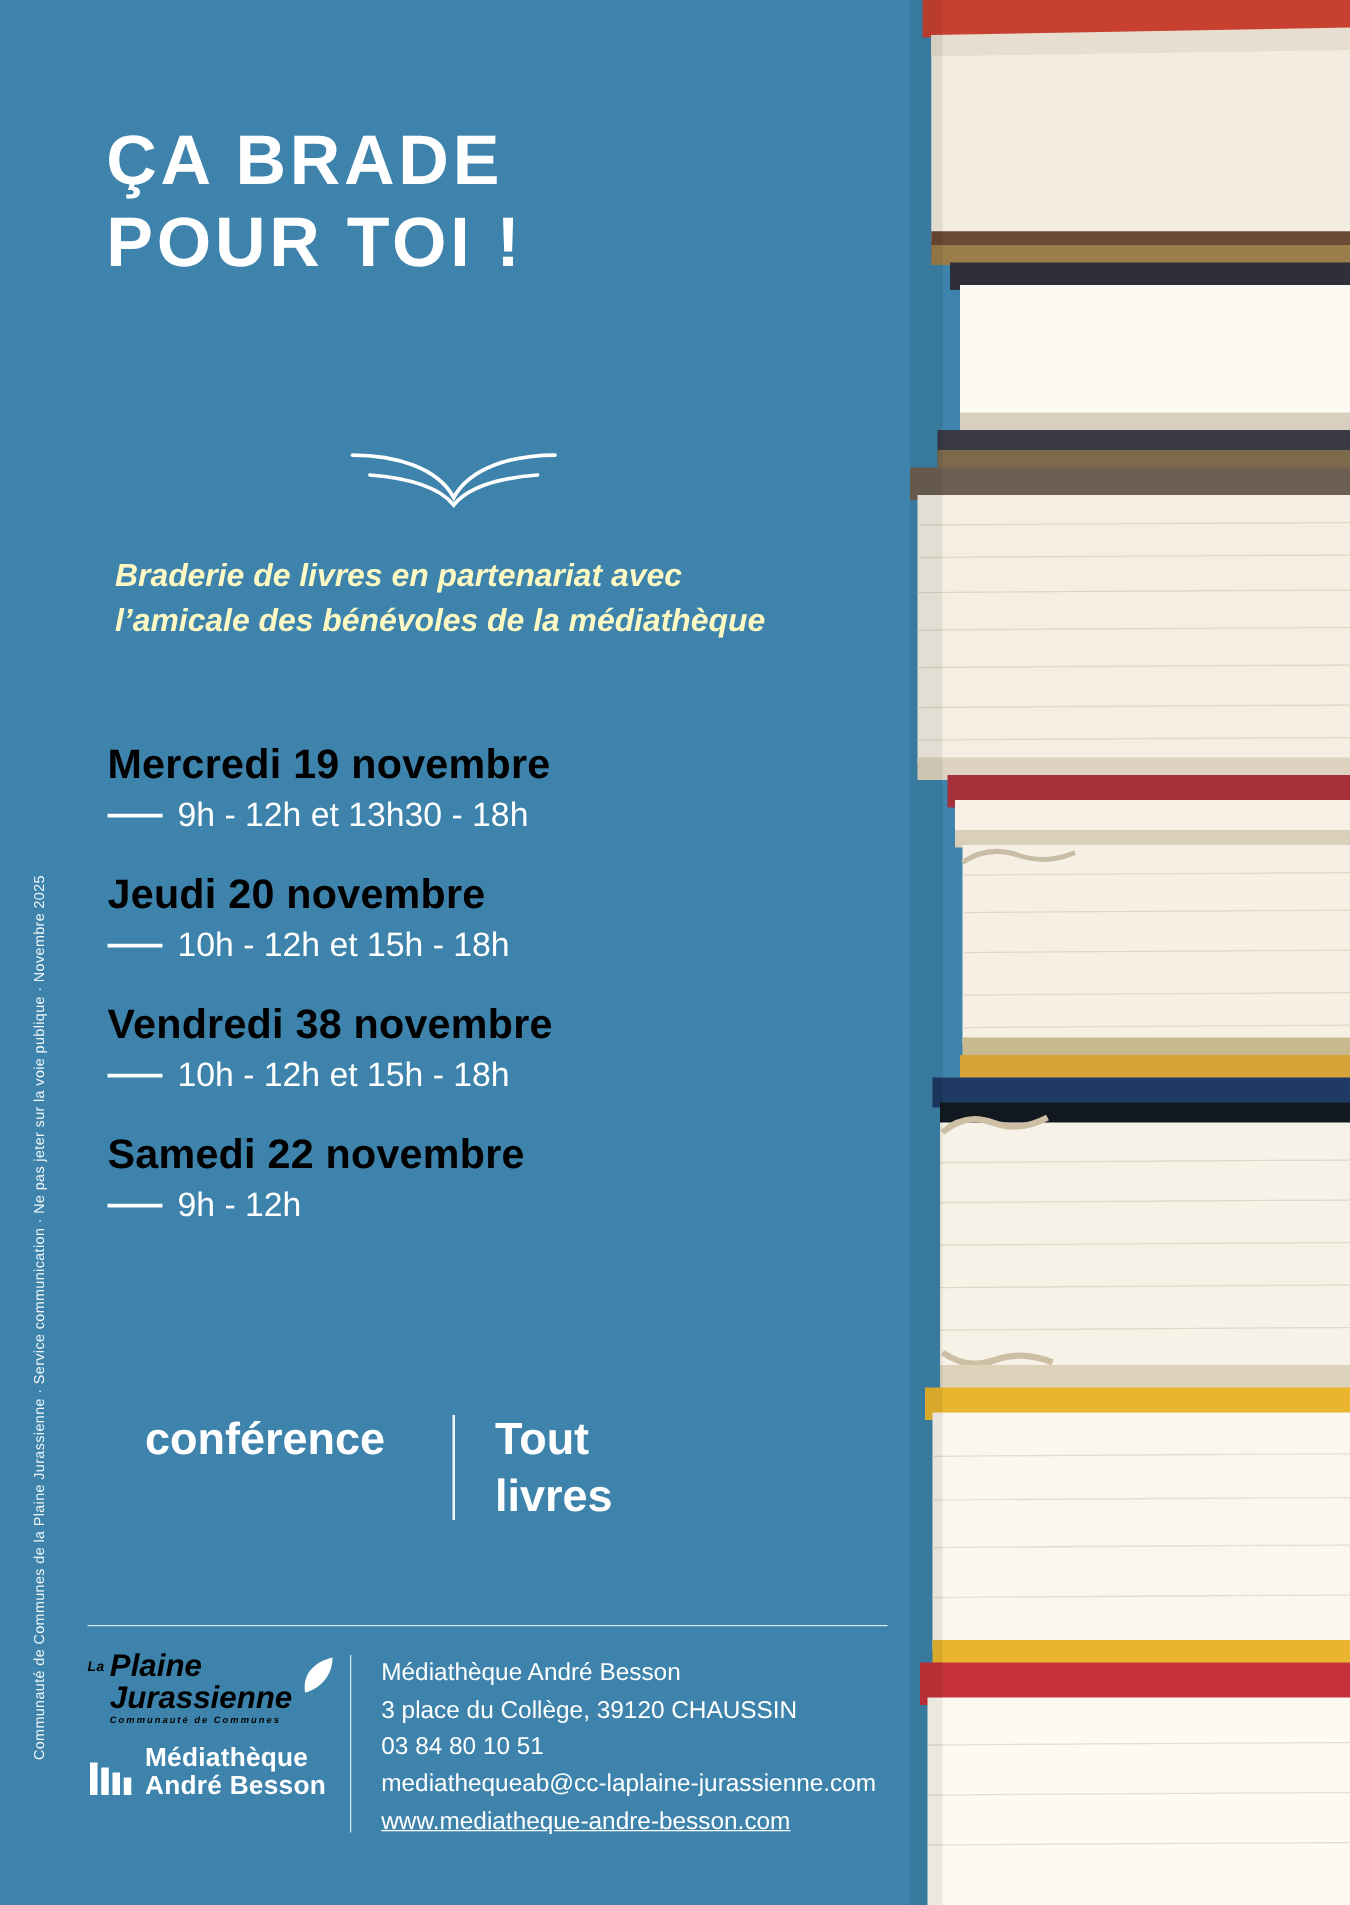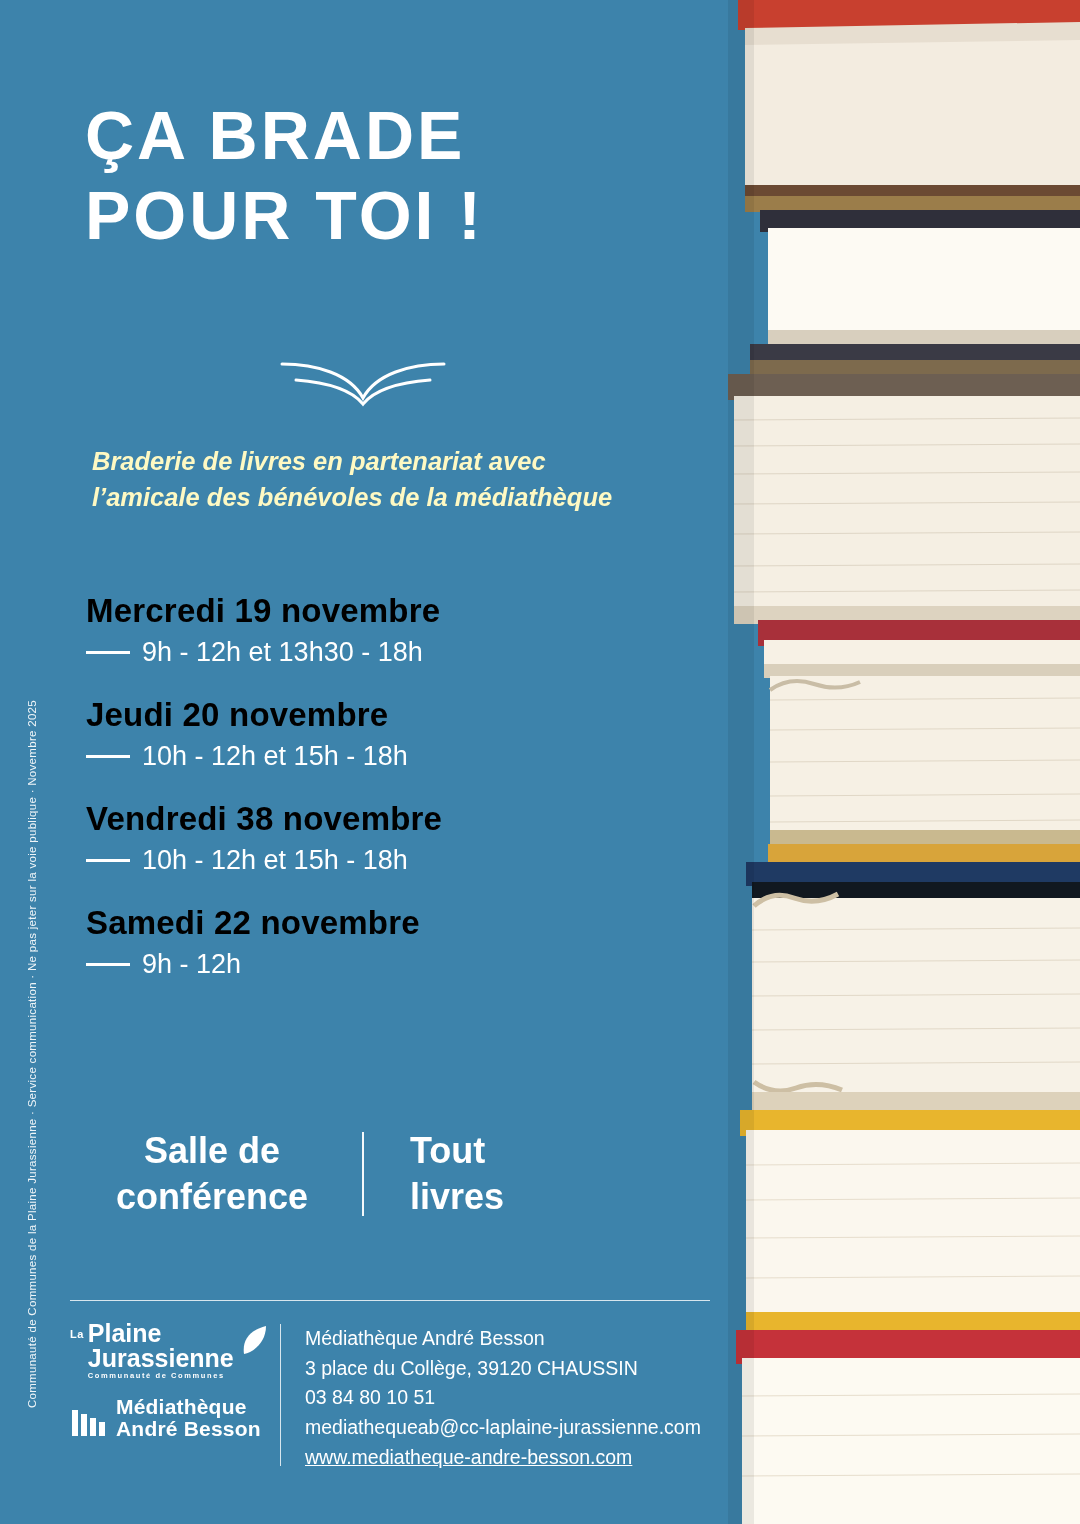--- a/index.html
+++ b/index.html
@@ -24,21 +24,21 @@
     transform-origin:left top;
     transform:rotate(-90deg) translateX(-100%);
     white-space:nowrap;
     color:#ffffff;font-size:11.5px;letter-spacing:.3px;
     opacity:.92;
   }
 
   
   .title{
     position:absolute;left:85px;top:95px;width:620px;
-    color:#fff;font-weight:700;font-size:68px;line-height:1.18;
+    color:#fff;font-weight:700;font-size:56px;line-height:1.18;
     letter-spacing:3px;
   }
   .title .l2{display:block;}
 
   
   .ornament{position:absolute;left:278px;top:358px;width:170px;height:60px;}
 
   
   .intro{
     position:absolute;left:92px;top:443px;width:540px;
@@ -53,33 +53,33 @@
   .dash{display:inline-block;width:44px;height:3px;background:#fff;flex:none;}
   .hours-text{color:#fff;font-size:27px;font-weight:400;}
 
   
   .cols{
     position:absolute;left:86px;top:1128px;width:560px;
     display:flex;align-items:stretch;
   }
   .col{color:#fff;font-weight:700;font-size:36px;line-height:1.28;}
   .col.left{width:252px;text-align:center;padding-right:24px;}
-  .col.right{padding-left:46px;}
+  .col.right{padding-left:32px;}
   .vrule{width:2px;background:#fff;opacity:.95;margin:4px 0;}
 
   
   .hr{position:absolute;left:70px;top:1300px;width:640px;height:1px;background:#ffffff;opacity:.8;}
   .footer{position:absolute;left:70px;top:1318px;width:650px;display:flex;}
   .logos{width:200px;padding-top:4px;}
   .logo-block{margin-bottom:16px;}
   .fvrule{width:1px;background:#fff;opacity:.8;margin:6px 24px 6px 10px;}
   .contact{color:#ffffff;font-size:19.5px;line-height:1.52;padding-top:6px;}
 
   
-  .lp-text{color:#ffffff;}
+  .lp-text{color:#000000;font-style:italic;}
   .lp-la{font-size:11px;font-weight:700;letter-spacing:.5px;}
   .lp-plaine{font-size:25px;font-weight:700;line-height:.95;}
   .lp-jur{font-size:25px;font-weight:700;line-height:1;}
   .lp-sub{font-size:7.5px;letter-spacing:1.6px;font-weight:700;}
   .med-text{color:#fff;font-weight:700;}
   .med-1{font-size:21px;line-height:1.05;letter-spacing:.2px;}
   .med-2{font-size:21px;line-height:1.05;letter-spacing:.2px;}
 </style>
 </head>
 <body>
@@ -213,21 +213,20 @@
       <div class="day-hours">
         <span class="dash"></span>
         <span class="hours-text">9h - 12h</span>
       </div>
     </div>
 
   </div>
 
   <div class="cols">
     <div class="col left">
-      <div>Salle de</div>
       <div>conférence</div>
     </div>
     <div class="vrule"></div>
     <div class="col right">
       <div>Tout</div>
       <div>livres</div>
     </div>
   </div>
 
   <div class="hr"></div>

